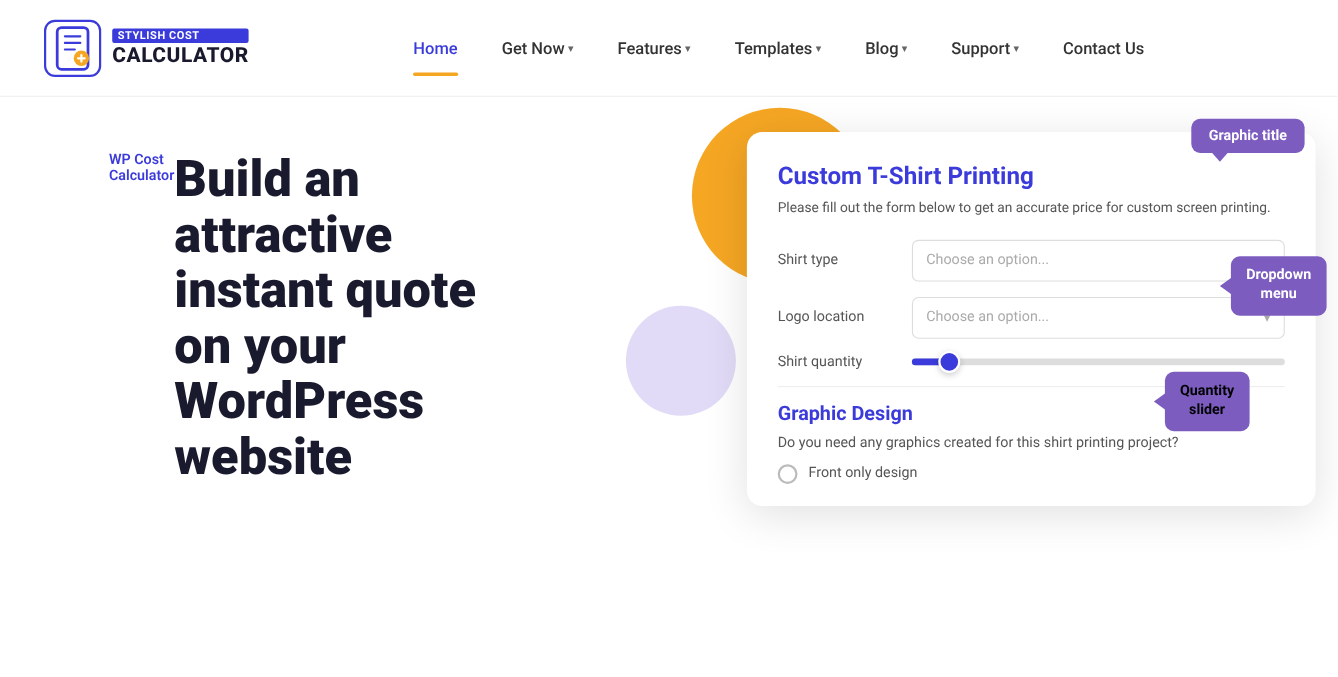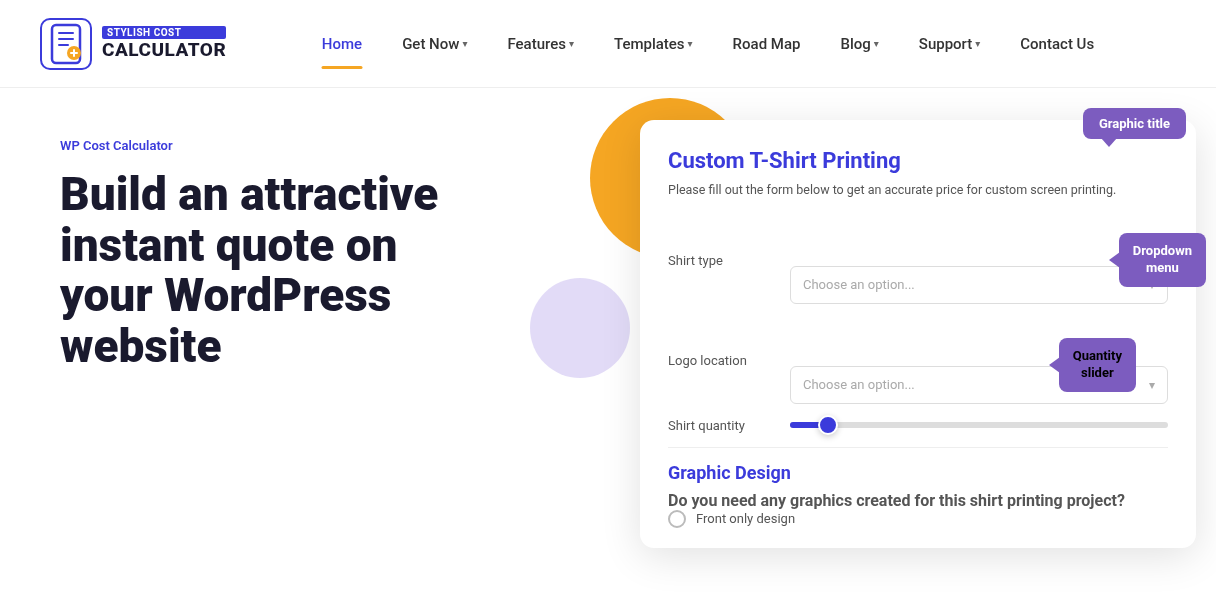--- a/index.html
+++ b/index.html
@@ -116,22 +116,23 @@
       display: flex;
       height: calc(615px - 88px);
       overflow: hidden;
     }
 
     
     .hero-left {
       width: 480px;
       padding: 50px 40px 40px 60px;
       display: flex;
-      flex-direction: column;
-      justify-content: flex-start;
+      flex-direction: row;
+      justify-content: space-between;
+      margin-left: 39px;
     }
 
     .hero-label {
       font-size: 13px;
       font-weight: 600;
       color: #3b3bdb;
       margin-bottom: 16px;
     }
 
     .hero-title {
@@ -220,21 +221,20 @@
       height: 38px;
       border: 1px solid #ddd;
       border-radius: 6px;
       padding: 0 12px;
       font-size: 13px;
       color: #aaa;
       background: #fff;
       display: flex;
       align-items: center;
       justify-content: space-between;
-      margin-top: 48px;
     }
 
     .calc-select-chevron {
       color: #aaa;
       font-size: 12px;
     }
 
     
     .slider-track {
       flex: 1;
@@ -271,23 +271,23 @@
     }
 
     .calc-section-title {
       font-size: 18px;
       font-weight: 700;
       color: #3b3bdb;
       margin-bottom: 8px;
     }
 
     .calc-section-desc {
-      font-size: 16px;
+      font-size: 13px;
       color: #555;
-      font-weight: bold;
+      margin-bottom: 12px;
     }
 
     .calc-radio-row {
       display: flex;
       align-items: center;
       gap: 10px;
       font-size: 13px;
       color: #555;
     }
 
@@ -407,23 +407,20 @@
     </div>
     <div class="nav-item">
       <span>Features</span>
       <span class="nav-chevron">▾</span>
     </div>
     <div class="nav-item">
       <span>Templates</span>
       <span class="nav-chevron">▾</span>
     </div>
     <div class="nav-item">
-      <span>Road Map</span>
-    </div>
-    <div class="nav-item">
       <span>Blog</span>
       <span class="nav-chevron">▾</span>
     </div>
     <div class="nav-item">
       <span>Support</span>
       <span class="nav-chevron">▾</span>
     </div>
     <div class="nav-item">
       <span>Contact Us</span>
     </div>

